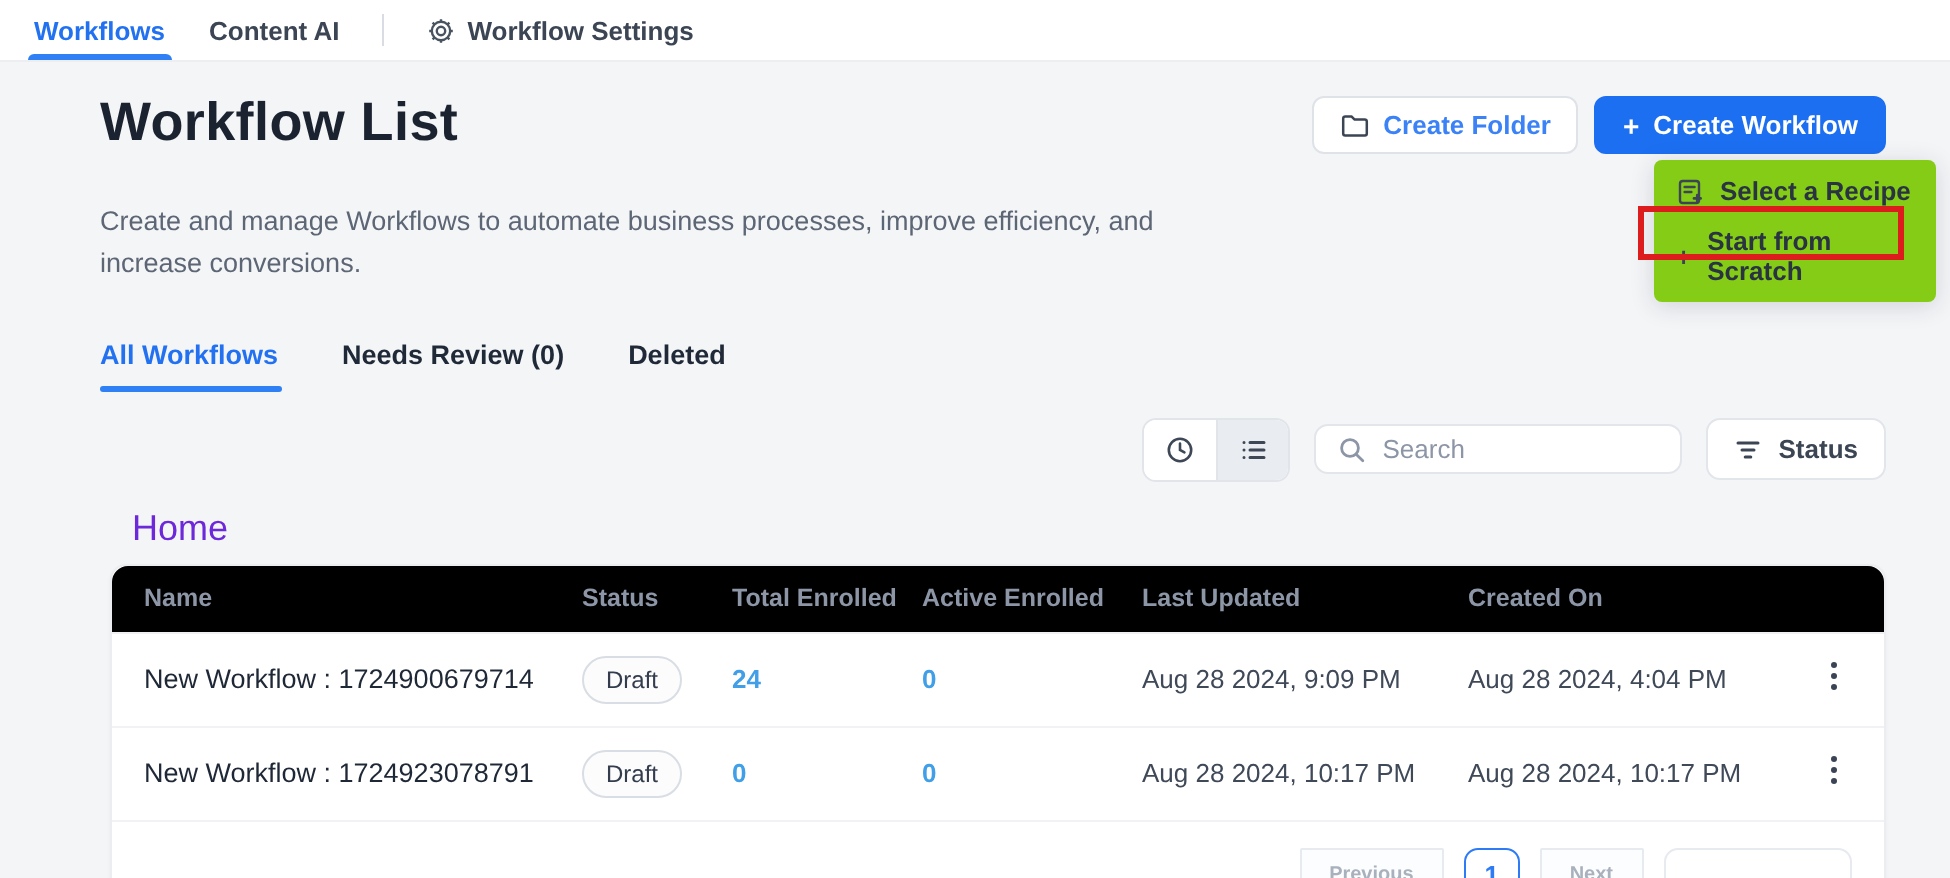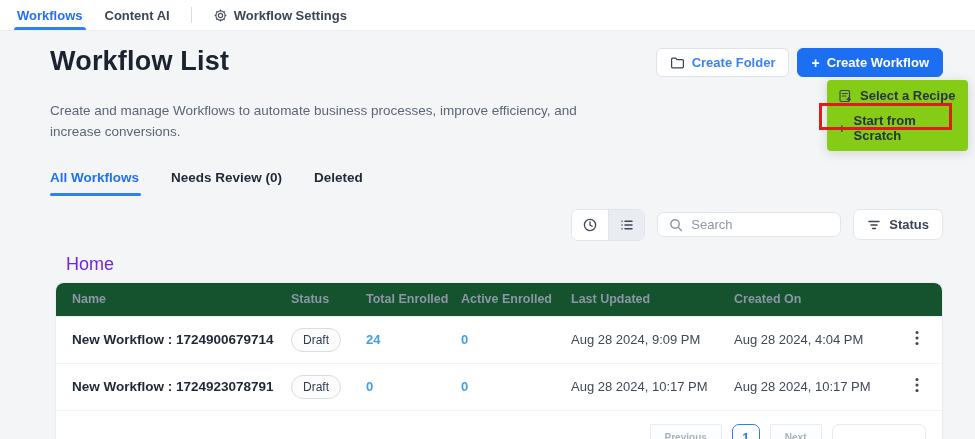--- a/index.html
+++ b/index.html
@@ -88,25 +88,25 @@
   .card {
     background:#fff; border:1px solid #ecedf0; border-radius:8px; margin-left:5px;
     box-shadow:0 1px 2px rgba(16,24,40,.04);
   }
   .thead, .trow {
     display:grid;
     grid-template-columns:219px 75px 95px 110px 163px 174px 1fr;
     align-items:center; padding:0 16px;
   }
   .thead {
-    height:34px; background:#14532d; border-bottom:1px solid #eef0f3;
+    height:34px; background:#000000; border-bottom:1px solid #eef0f3;
     border-radius:8px 8px 0 0; font-size:12.5px; font-weight:600; color:#8d96a6;
   }
   .trow { height:47px; border-bottom:1px solid #f1f2f5; font-size:13px; color:#3f4958; }
-  .cell-name { font-size:13.5px; font-weight:700; color:#1f2836; }
+  .cell-name { font-size:13.5px; font-weight:400; color:#1f2836; }
   .badge {
     display:inline-block; padding:4px 11px; border:1px solid #d9dde4; border-radius:999px;
     font-size:12px; color:#333d4e; background:#fcfcfd; width:max-content;
   }
   .cell-link { color:#419fe8; font-weight:600; cursor:pointer; }
   .kebab { justify-self:center; cursor:pointer; color:#3a4454; }
   
   .pagination { display:flex; justify-content:flex-end; align-items:center; gap:10px; padding:13px 16px 14px; }
   .pg-btn {
     height:28px; padding:0 14px; border-radius:1px; border:1px solid #e7eaee;

